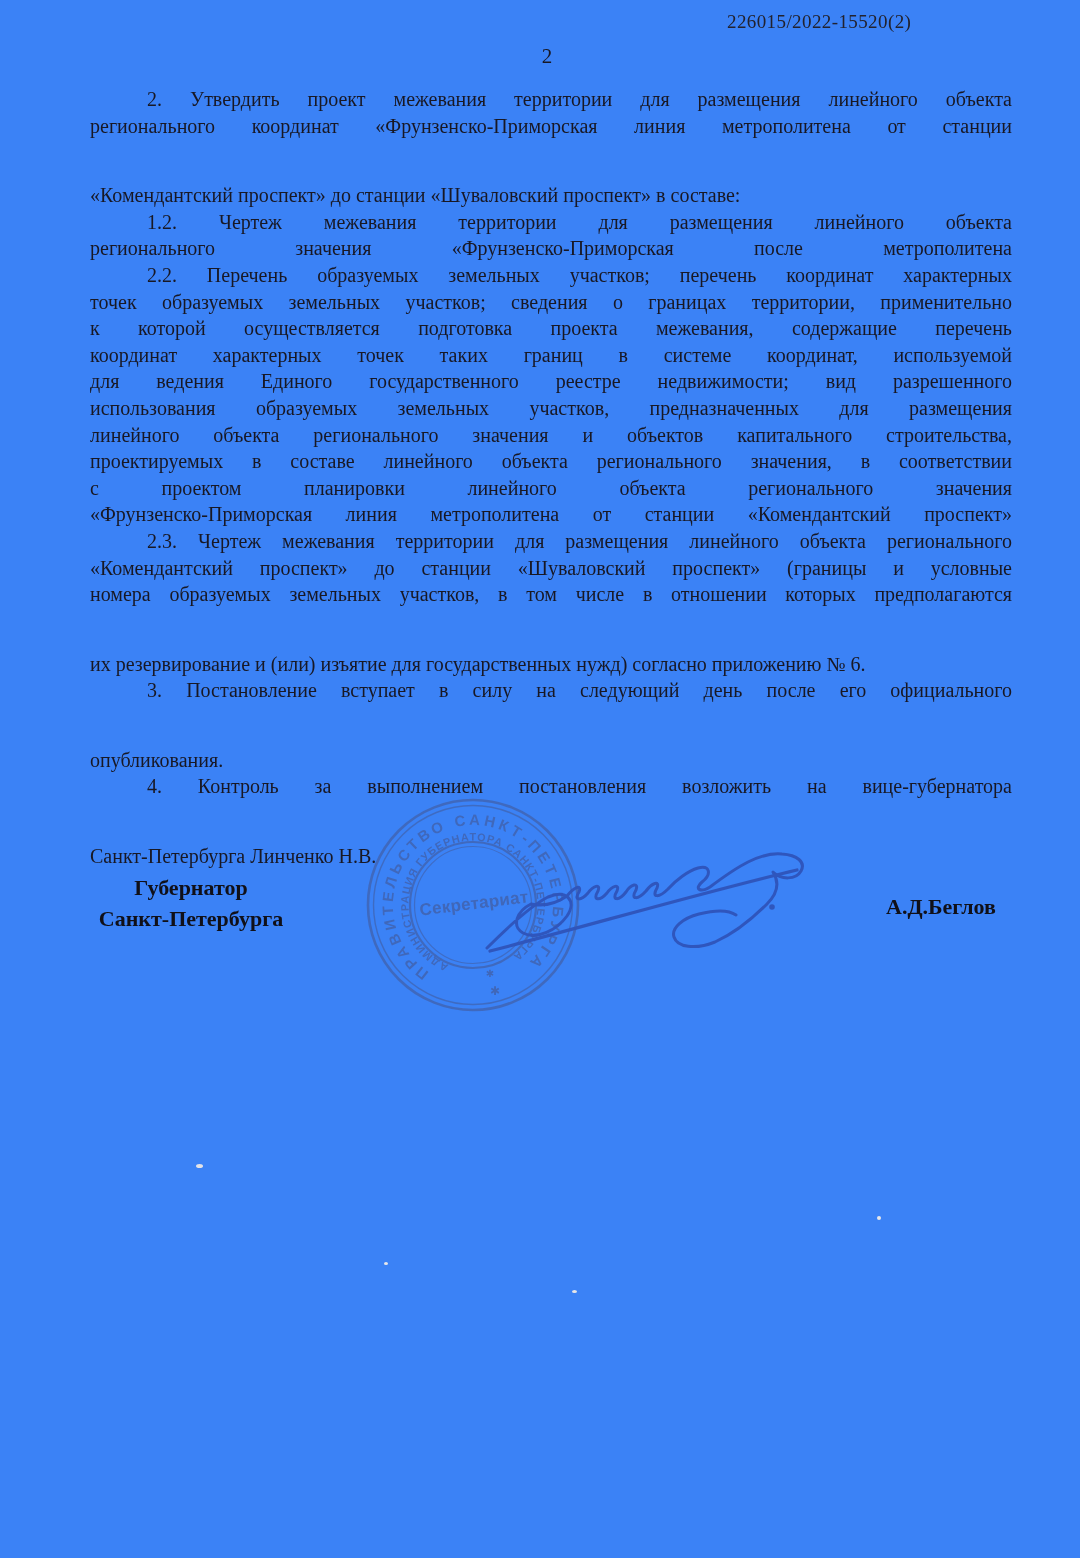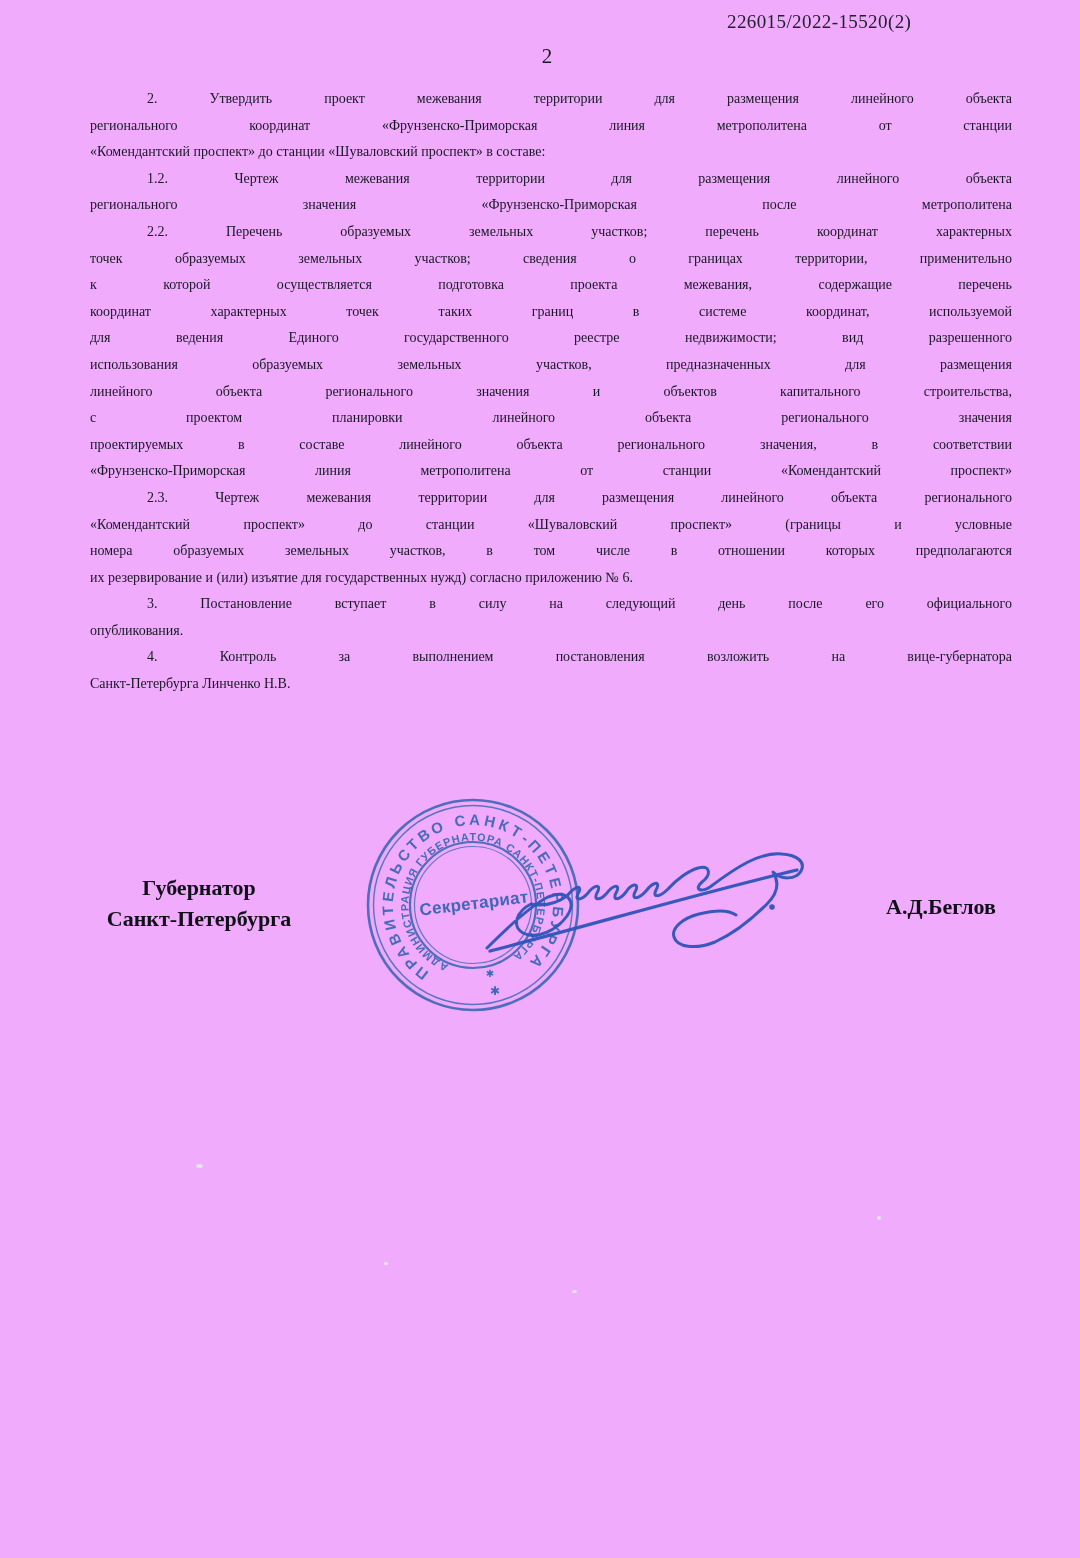--- a/index.html
+++ b/index.html
@@ -1,46 +1,46 @@
 <!DOCTYPE html>
 <html lang="ru"><head>
 <meta charset="utf-8">
 <style>
   html,body{margin:0;padding:0;background:#e9e9e9;}
   .page{
     position:relative;
     width:1080px;height:1558px;
     margin:0 auto;
-    background:#f0abfc;
+    background:#3b82f6;
     overflow:hidden;
     font-family:"Liberation Serif","DejaVu Serif",serif;
     color:#181824;
   }
   .doc-number{
     position:absolute;left:727px;top:11px;
     font-size:19px;letter-spacing:.4px;color:#22222e;
     white-space:nowrap;
   }
   .page-number{
     position:absolute;left:0;top:44px;width:1094px;
     text-align:center;font-size:21px;color:#181824;
   }
   .doc-body{
     position:absolute;left:90px;top:86px;width:922px;
-    font-size:14px;color:#181824;
+    font-size:20px;color:#181824;
   }
   .line{
     height:26.6px;line-height:26.6px;
     text-align:justify;text-align-last:justify;
     overflow:hidden;white-space:nowrap;
   }
   .line.first{padding-left:57px;}
-  .line.plast{text-align-last:left;}
+  .line.plast{text-align-last:left;margin-top:43px;}
   .sig-title{
-    position:absolute;left:100px;top:872px;width:198px;
+    position:absolute;left:92px;top:872px;width:198px;
     text-align:center;font-weight:bold;font-size:22px;line-height:31px;
     color:#101018;
   }
   .sig-name{
     position:absolute;left:886px;top:894px;
     font-weight:bold;font-size:22px;color:#101018;white-space:nowrap;
   }
   .stamp{position:absolute;left:355px;top:787px;width:236px;height:236px;}
   .autograph{position:absolute;left:440px;top:825px;width:400px;height:175px;}
   .speck{position:absolute;border-radius:50%;}
@@ -64,22 +64,22 @@
       <div class="line plast">«Комендантский проспект» до станции «Шуваловский проспект» в составе:</div>
       <div class="line first">1.2. Чертеж межевания территории для размещения линейного объекта</div>
       <div class="line">регионального значения «Фрунзенско-Приморская после метрополитена</div>
       <div class="line first">2.2. Перечень образуемых земельных участков; перечень координат характерных</div>
       <div class="line">точек образуемых земельных участков; сведения о границах территории, применительно</div>
       <div class="line">к которой осуществляется подготовка проекта межевания, содержащие перечень</div>
       <div class="line">координат характерных точек таких границ в системе координат, используемой</div>
       <div class="line">для ведения Единого государственного реестре недвижимости; вид разрешенного</div>
       <div class="line">использования образуемых земельных участков, предназначенных для размещения</div>
       <div class="line">линейного объекта регионального значения и объектов капитального строительства,</div>
+      <div class="line">проектируемых в составе линейного объекта регионального значения, в соответствии</div>
       <div class="line">с проектом планировки линейного объекта регионального значения</div>
-      <div class="line">проектируемых в составе линейного объекта регионального значения, в соответствии</div>
       <div class="line">«Фрунзенско-Приморская линия метрополитена от станции «Комендантский проспект»</div>
       <div class="line first">2.3. Чертеж межевания территории для размещения линейного объекта регионального</div>
       <div class="line">«Комендантский проспект» до станции «Шуваловский проспект» (границы и условные</div>
       <div class="line">номера образуемых земельных участков, в том числе в отношении которых предполагаются</div>
       <div class="line plast">их резервирование и (или) изъятие для государственных нужд) согласно приложению № 6.</div>
       <div class="line first">3. Постановление вступает в силу на следующий день после его официального</div>
       <div class="line plast">опубликования.</div>
       <div class="line first">4. Контроль за выполнением постановления возложить на вице-губернатора</div>
       <div class="line plast">Санкт-Петербурга Линченко Н.В.</div>
     </div>

